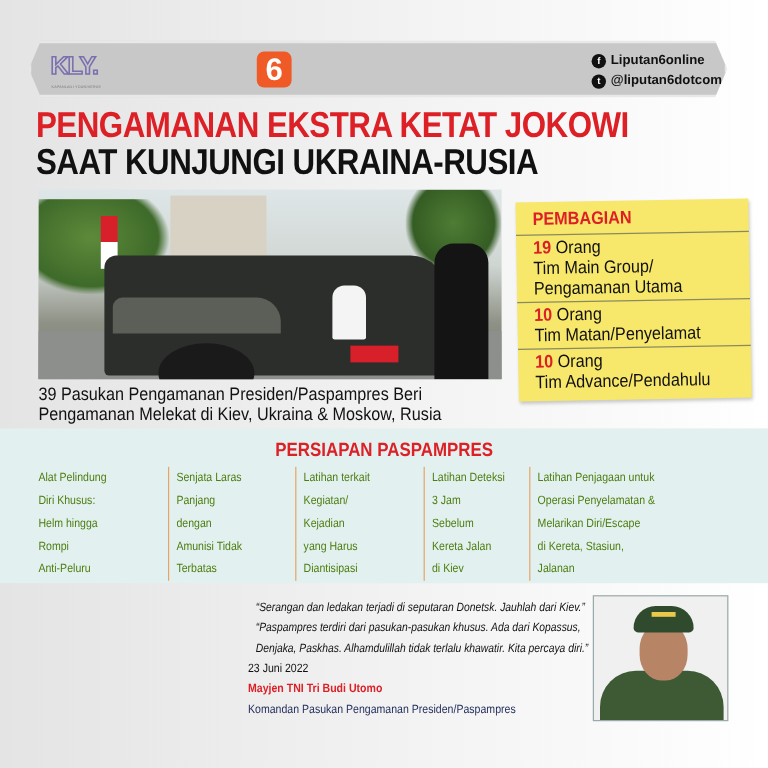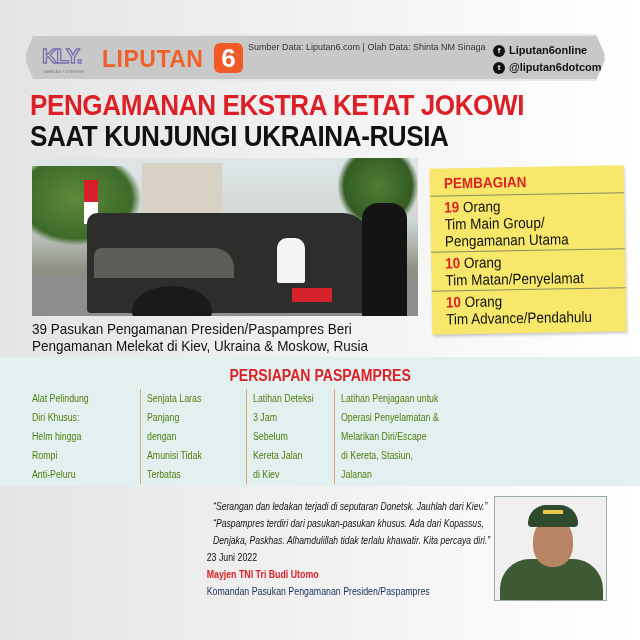--- a/index.html
+++ b/index.html
@@ -67,24 +67,22 @@
   .portrait .badge { position: absolute; left: 48px; top: 13px; width: 20px; height: 4px; background: #e9c94a; }
 </style>
 </head>
 <body>
 
 <div class="page">
 
   <div class="hdr">
     <div class="kly">KLY.</div>
     <div class="kly-sub">KAPANLAGI YOUNIVERSE</div>
-    <div class="lip">LIPUTAN</div>
     <div class="six">6</div>
     <div class="credits">
-      <div>Sumber Data: Liputan6.com | Olah Data: Shinta NM Sinaga</div>
     </div>
     <div class="social">
       <div class="row">
         <span class="soc-ico">f</span>
         <span>Liputan6online</span>
       </div>
       <div class="row">
         <span class="soc-ico">t</span>
         <span>@liputan6dotcom</span>
       </div>
@@ -140,20 +138,27 @@
           <div>Rompi</div>
           <div>Anti-Peluru</div>
       </div>
       <div class="col" style="width:106px">
         <div>Senjata Laras</div>
           <div>Panjang</div>
           <div>dengan</div>
           <div>Amunisi Tidak</div>
           <div>Terbatas</div>
       </div>
+      <div class="col" style="width:107px">
+        <div>Latihan terkait</div>
+          <div>Kegiatan/</div>
+          <div>Kejadian</div>
+          <div>yang Harus</div>
+          <div>Diantisipasi</div>
+      </div>
       <div class="col" style="width:88px">
         <div>Latihan Deteksi</div>
           <div>3 Jam</div>
           <div>Sebelum</div>
           <div>Kereta Jalan</div>
           <div>di Kiev</div>
       </div>
       <div class="col" style="width:170px">
         <div>Latihan Penjagaan untuk</div>
           <div>Operasi Penyelamatan &amp;</div>

